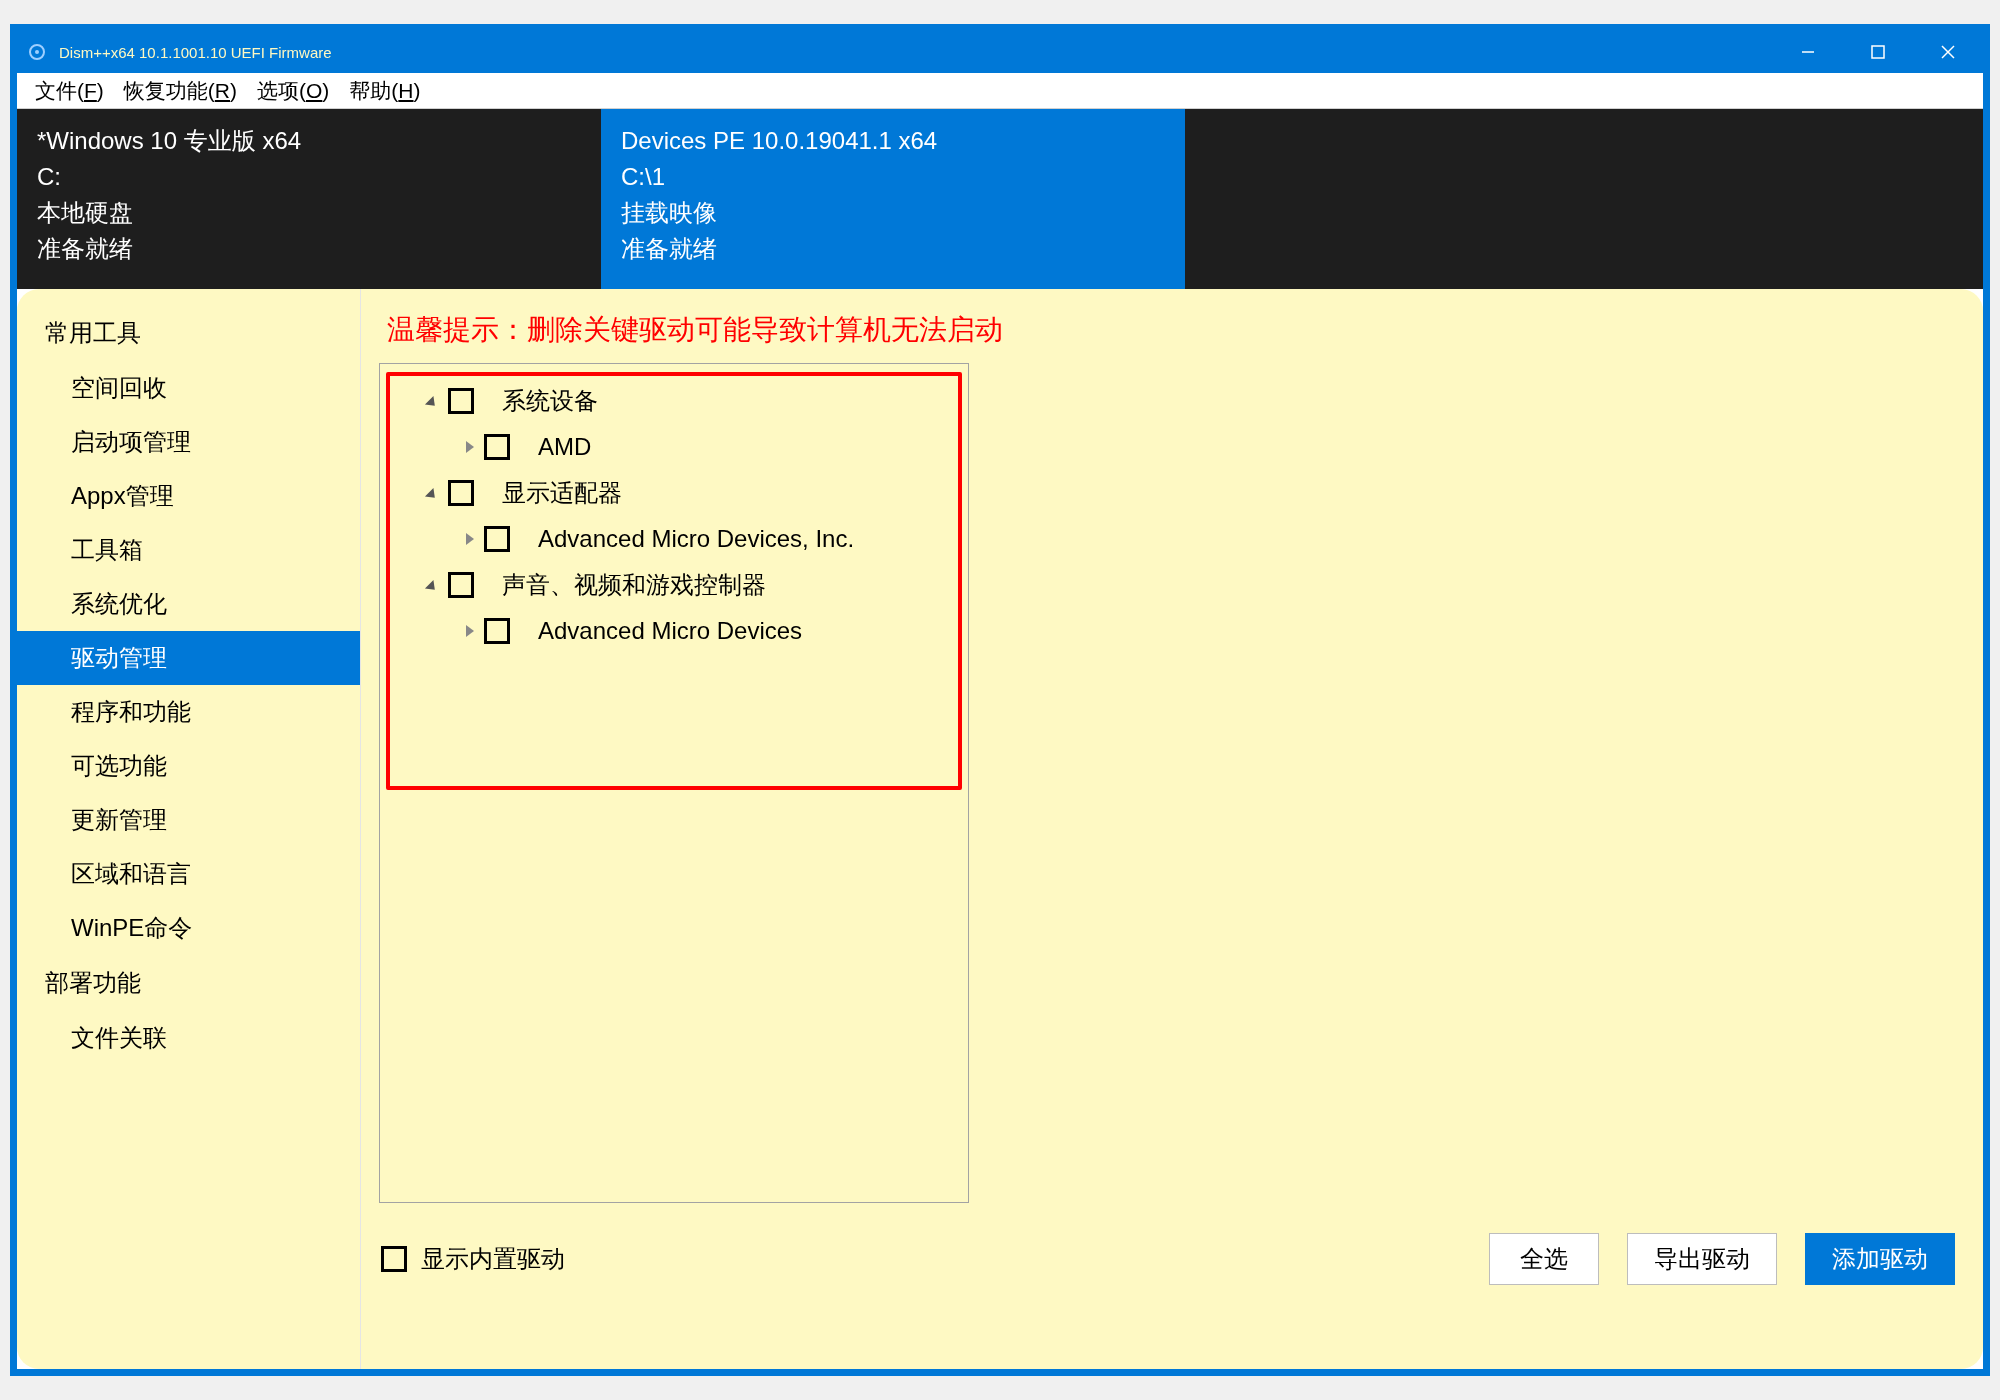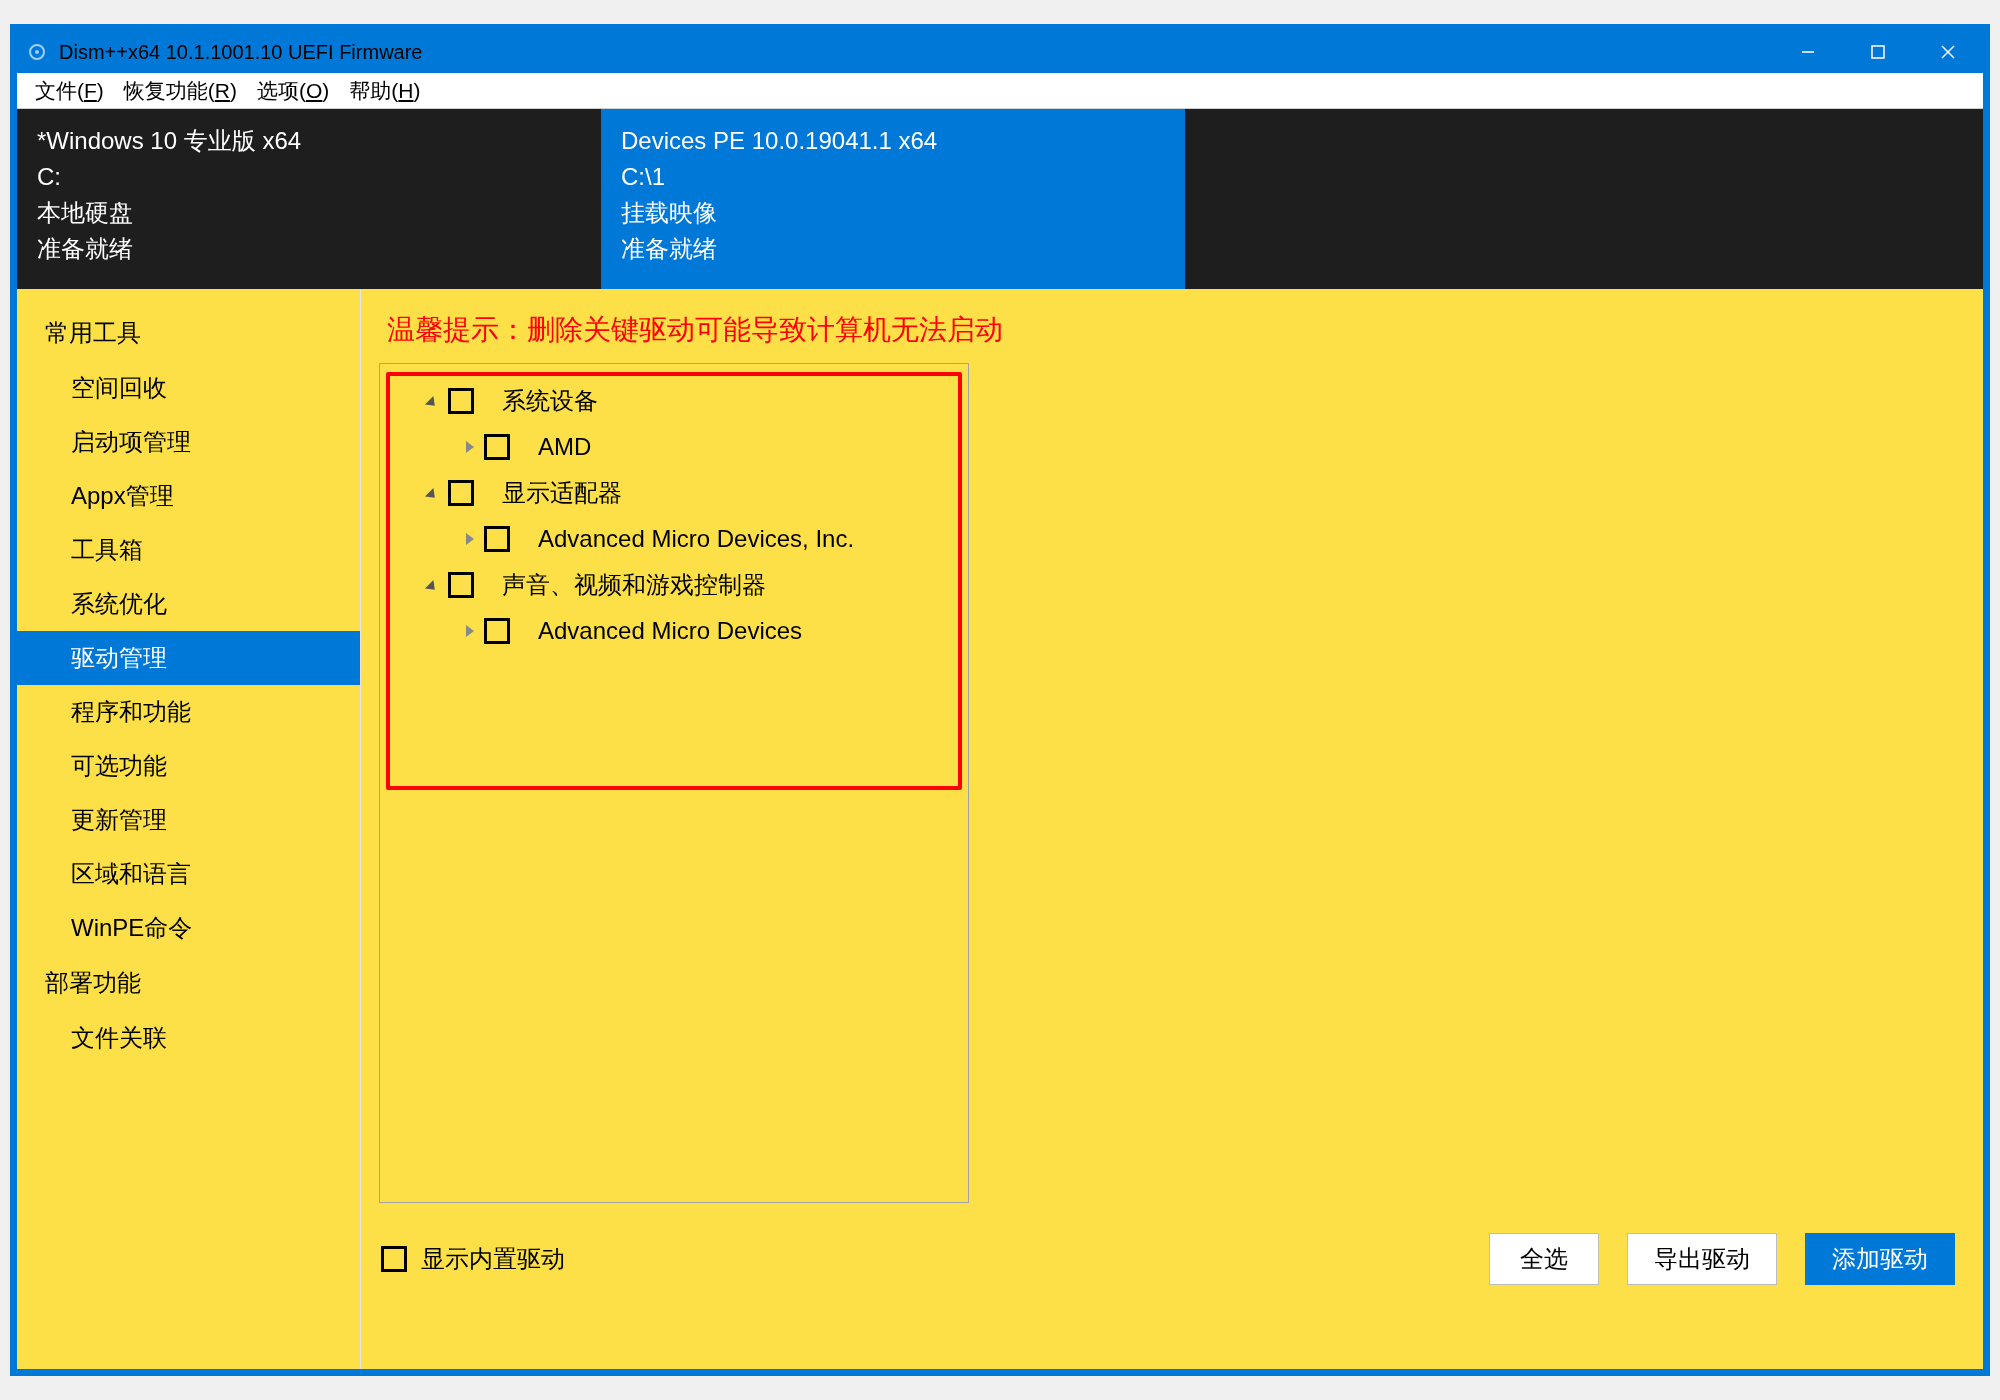--- a/index.html
+++ b/index.html
@@ -14,25 +14,25 @@
   background: #fff;
   border: 1px solid #0078d7;
   box-shadow: 0 0 0 6px #0078d7;
   display: flex;
   flex-direction: column;
 }
 
 .titlebar {
   height: 42px;
   background: #0078d7;
-  color: #000000;
+  color: #fef9c3;
   display: flex;
   align-items: center;
   padding-left: 8px;
-  font-size: 20px;
+  font-size: 15px;
 }
 .titlebar .app-icon { width: 24px; height: 24px; margin-right: 10px; display:flex; align-items:center; justify-content:center;}
 .titlebar .title-text { flex: 1; }
 .titlebar .win-controls { display: flex; height: 100%; }
 .titlebar .win-btn { width: 70px; display:flex; align-items:center; justify-content:center; font-size:18px; }
 .titlebar .win-btn svg { stroke:#fff; stroke-width:1.5; fill:none; }
 
 .menubar {
   height: 36px;
   background: #fff;
@@ -53,21 +53,21 @@
 .os-tab {
   width: 584px;
   padding: 14px 20px;
   color: #fff;
   font-size: 24px;
   line-height: 36px;
 }
 .os-tab.selected { background: #0078d7; }
 .os-tab .os-line { white-space: pre; }
 
-.main-area { flex:1; display:flex; background:#fde047; }
+.main-area { flex:1; display:flex; background:#fef9c3;border-radius:22px; }
 
 .sidebar {
   width: 344px;
   border-right: 1px solid #e5e5e5;
   padding-top: 16px;
   font-size: 24px;
 }
 .sidebar .group-header { padding: 12px 28px; color:#000; }
 .sidebar .nav-item { padding: 11px 28px 11px 54px; color:#000; cursor:default; }
 .sidebar .nav-item.selected { background:#0078d7; color:#fff; }

